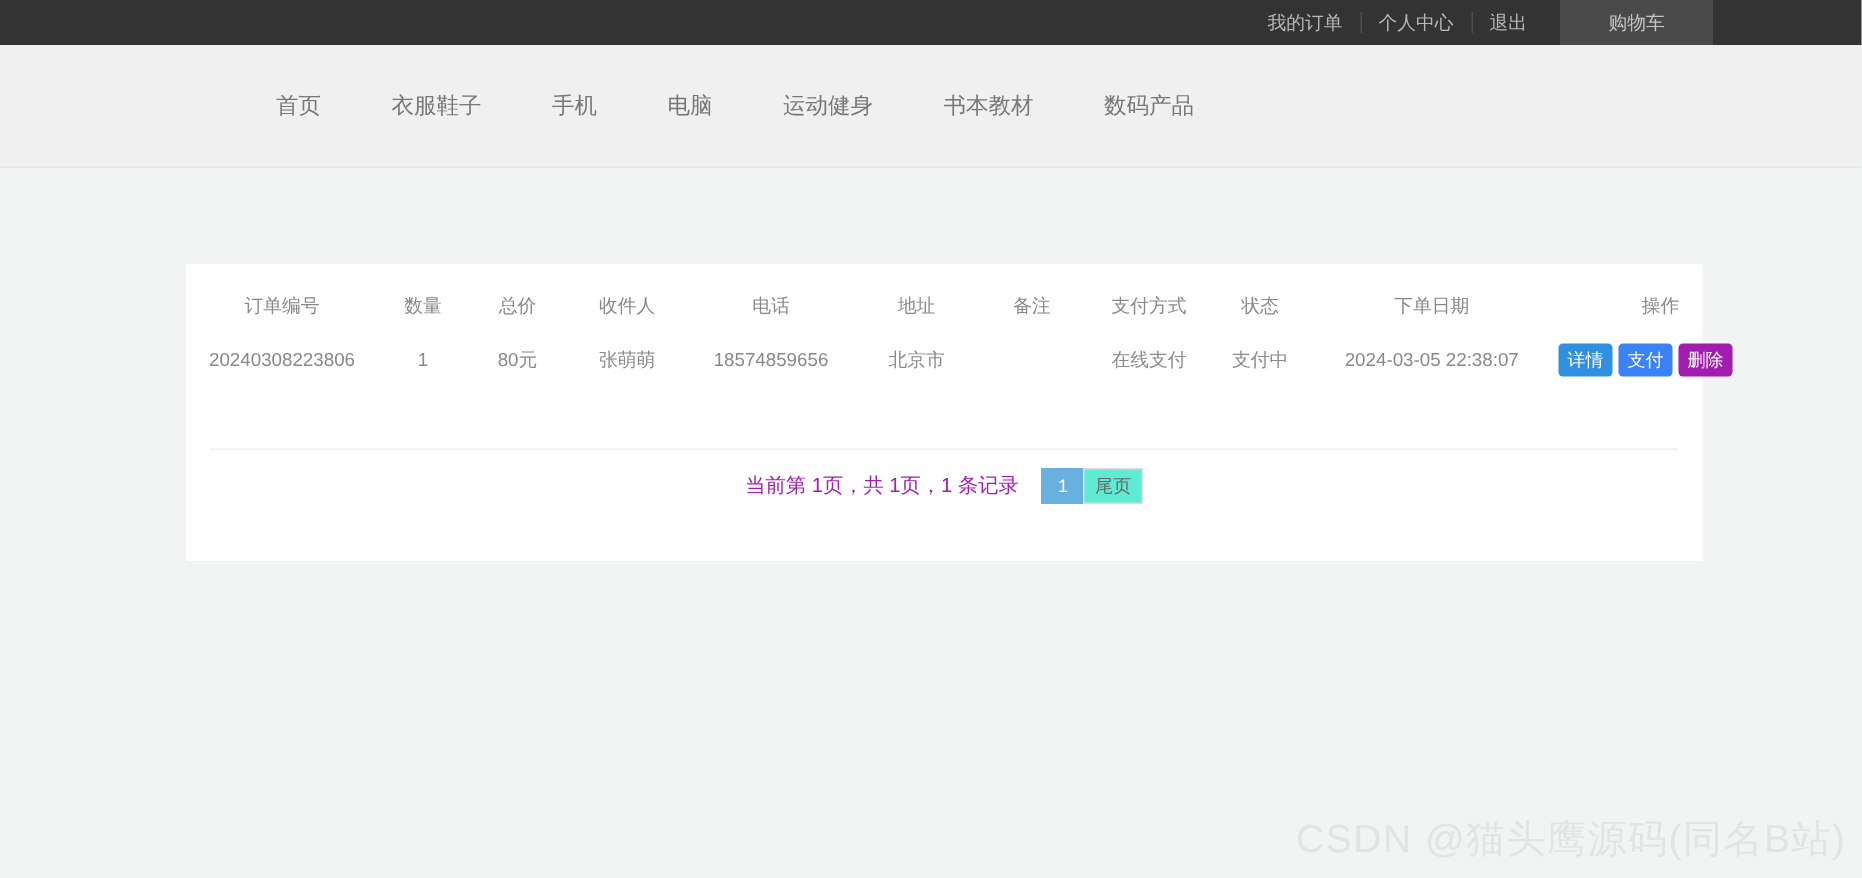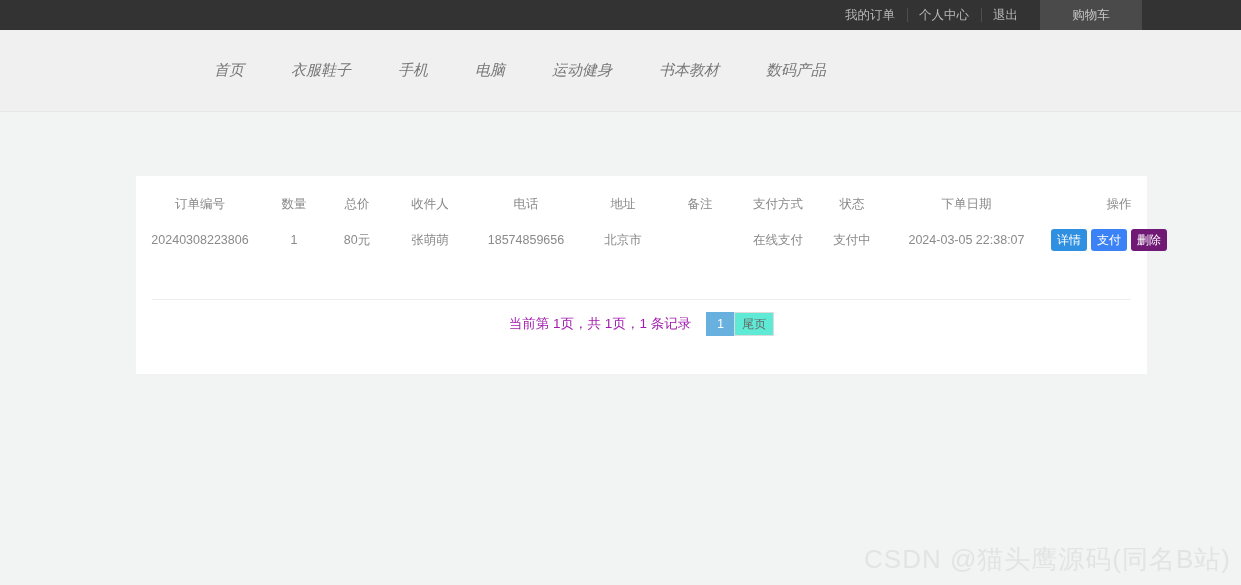--- a/index.html
+++ b/index.html
@@ -80,41 +80,40 @@
     font-size: 22px;
     letter-spacing: 1px;
     padding: 11px 14px;
     line-height: 1;
     white-space: nowrap;
     cursor: pointer;
   }
   .nav {
     display: flex;
     align-items: center;
-    margin-left: 92px;
-    font-style: italic;
+    margin-left: 62px;
   }
   .nav-item {
     color: #777777;
     font-size: 15px;
     padding: 6px 0;
     margin-right: 47px;
     text-decoration: none;
     white-space: nowrap;
     cursor: pointer;
   }
   .nav-item:last-child { margin-right: 0; }
 
   
   .content {
     position: relative;
   }
   .card {
     position: absolute;
-    left: 136px;
+    left: 124px;
     top: 64px;
     width: 1011px;
     height: 198px;
     background: #ffffff;
   }
 
   table.orders {
     width: 100%;
     border-collapse: collapse;
     table-layout: fixed;
@@ -158,21 +157,21 @@
     color: #ffffff;
     font-size: 12px;
     line-height: 1;
     padding: 5px 6px;
     cursor: pointer;
     font-family: inherit;
     white-space: nowrap;
   }
   .op-detail { background: #2f8fe0; }
   .op-pay    { background: #3b82f6; }
-  .op-del    { background: #701a75; }
+  .op-del    { background: #a21caf; }
 
   .divider {
     position: absolute;
     left: 16px;
     right: 16px;
     top: 123px;
     height: 1px;
     background: #eeeeee;
   }
 

